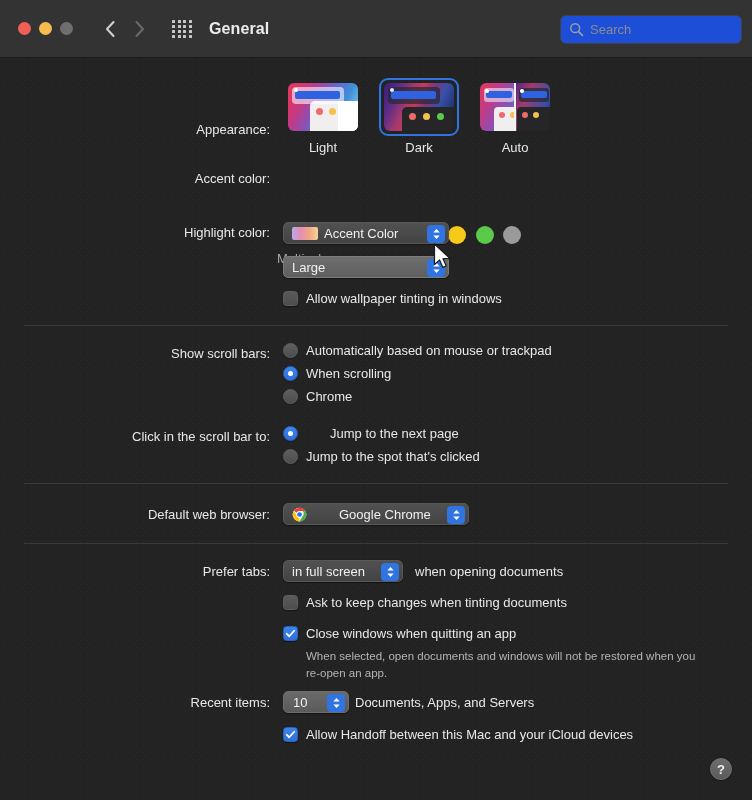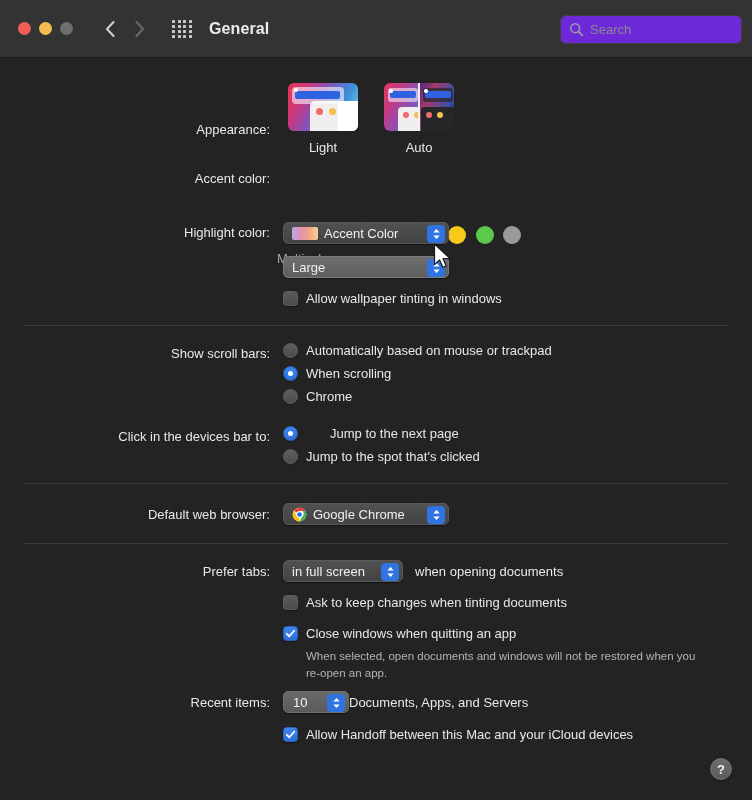--- a/index.html
+++ b/index.html
@@ -68,21 +68,21 @@
   #win-title {
     margin-left: 16px;
     font-size: 16px; font-weight: bold;
     color: #ececec;
     letter-spacing: 0.1px;
   }
 
   #searchbox {
     position: absolute; right: 10px; top: 15px;
     width: 182px; height: 29px;
-    background: #6d28d9;
+    background: #1d4ed8;
     border: 1px solid #414141;
     border-radius: 6px;
     display: flex; align-items: center;
     padding-left: 8px;
   }
   #searchbox .mag { width: 15px; height: 15px; flex: none; }
   #search-input {
     flex: 1;
     background: transparent; border: none; outline: none;
     font-family: "Liberation Sans", sans-serif;
@@ -436,20 +436,37 @@
               <div class="whitepanel"></div>
             </div>
             <div class="win"></div>
             <div class="winbar"></div>
             <div class="dot-tl"></div>
           </div>
         </div>
         <div class="appear-caption">Light</div>
       </div>
 
+      <div class="appear-item">
+        <div class="thumb-wrap selected">
+          <div class="thumb thumb-dark">
+            <div class="card">
+              <div class="cdots">
+                  <i style="background:#ef6b6b"></i>
+                  <i style="background:#f2c14e"></i>
+                  <i style="background:#5bc94a"></i>
+                </div>
+            </div>
+            <div class="win"></div>
+            <div class="winbar"></div>
+            <div class="dot-tl"></div>
+          </div>
+        </div>
+        <div class="appear-caption">Dark</div>
+      </div>
 
       <div class="appear-item">
         <div class="thumb-wrap">
           <div class="thumb thumb-auto">
             <div class="half-l">
               <div class="card">
                 <div class="cdots">
                     <i style="background:#ef6b6b"></i>
                     <i style="background:#f2c14e"></i>
                   </div>
@@ -533,36 +550,36 @@
     </div>
     <div class="row" style="left:283px; top:308px;">
       <span class="radio on"></span>
       <span class="ctl-label">When scrolling</span>
     </div>
     <div class="row" style="left:283px; top:331px;">
       <span class="radio"></span>
       <span class="ctl-label">Chrome</span>
     </div>
 
-    <div class="lbl" style="left:40px; top:371px; width:230px;">Click in the devices bar to:</div>
+    <div class="lbl" style="left:40px; top:371px; width:230px;">Click in the scroll bar to:</div>
 
     <div class="row" style="left:283px; top:368px;gap:24px;">
       <span class="radio on"></span>
       <span class="ctl-label">Jump to the next page</span>
     </div>
     <div class="row" style="left:283px; top:391px;">
       <span class="radio"></span>
       <span class="ctl-label">Jump to the spot that's clicked</span>
     </div>
 
     <hr class="sep" style="left:24px; top:425px; width:704px;">
 
     <div class="lbl" style="left:40px; top:449px; width:230px;">Default web browser:</div>
     <div class="row" style="left:283px; top:445px;">
-      <div class="popup" style="width:166px;">
+      <div class="popup" style="width:186px;gap:26px;">
         <svg class="chrome-icon" viewBox="0 0 48 48">
           <circle cx="24" cy="24" r="22" fill="#fff"></circle>
           <path d="M24 2a22 22 0 0 1 19.05 11H24a11 11 0 0 0-9.53 5.5L6.4 12.1A22 22 0 0 1 24 2z" fill="#ea4335"></path>
           <path d="M43.05 13A22 22 0 0 1 24 46l9.53-16.5A11 11 0 0 0 34 13z" fill="#4caf50"></path>
           <path d="M24 46A22 22 0 0 1 6.4 12.1l9.53 16.5A11 11 0 0 0 24 35z" fill="#ffc107"></path>
           <circle cx="24" cy="24" r="10" fill="#fff"></circle>
           <circle cx="24" cy="24" r="7.5" fill="#1a73e8"></circle>
         </svg>
         <span>Google Chrome</span>
         <span class="chev">
@@ -610,21 +627,21 @@
     <div class="row" style="left:283px; top:633px;">
       <div class="stepper">
         <span>10</span>
         <span class="chev">
           <svg width="11" height="14" viewBox="0 0 11 14">
             <path d="M5.5 2 L8.7 5.6 L2.3 5.6 Z" fill="#fff"></path>
             <path d="M5.5 12 L2.3 8.4 L8.7 8.4 Z" fill="#fff"></path>
           </svg>
         </span>
       </div>
-      <span class="ctl-label" style="margin-left:0;">Documents, Apps, and Servers</span>
+      <span class="ctl-label" style="margin-left:6px;">Documents, Apps, and Servers</span>
     </div>
 
     <div class="row" style="left:283px; top:669px;">
       <span class="check on">
         <svg width="11" height="11" viewBox="0 0 12 12">
           <path d="M2 6.3 L4.6 9 L10 3" fill="none" stroke="#fff" stroke-width="2" stroke-linecap="round" stroke-linejoin="round"></path>
         </svg>
       </span>
       <span class="ctl-label">Allow Handoff between this Mac and your iCloud devices</span>
     </div>

